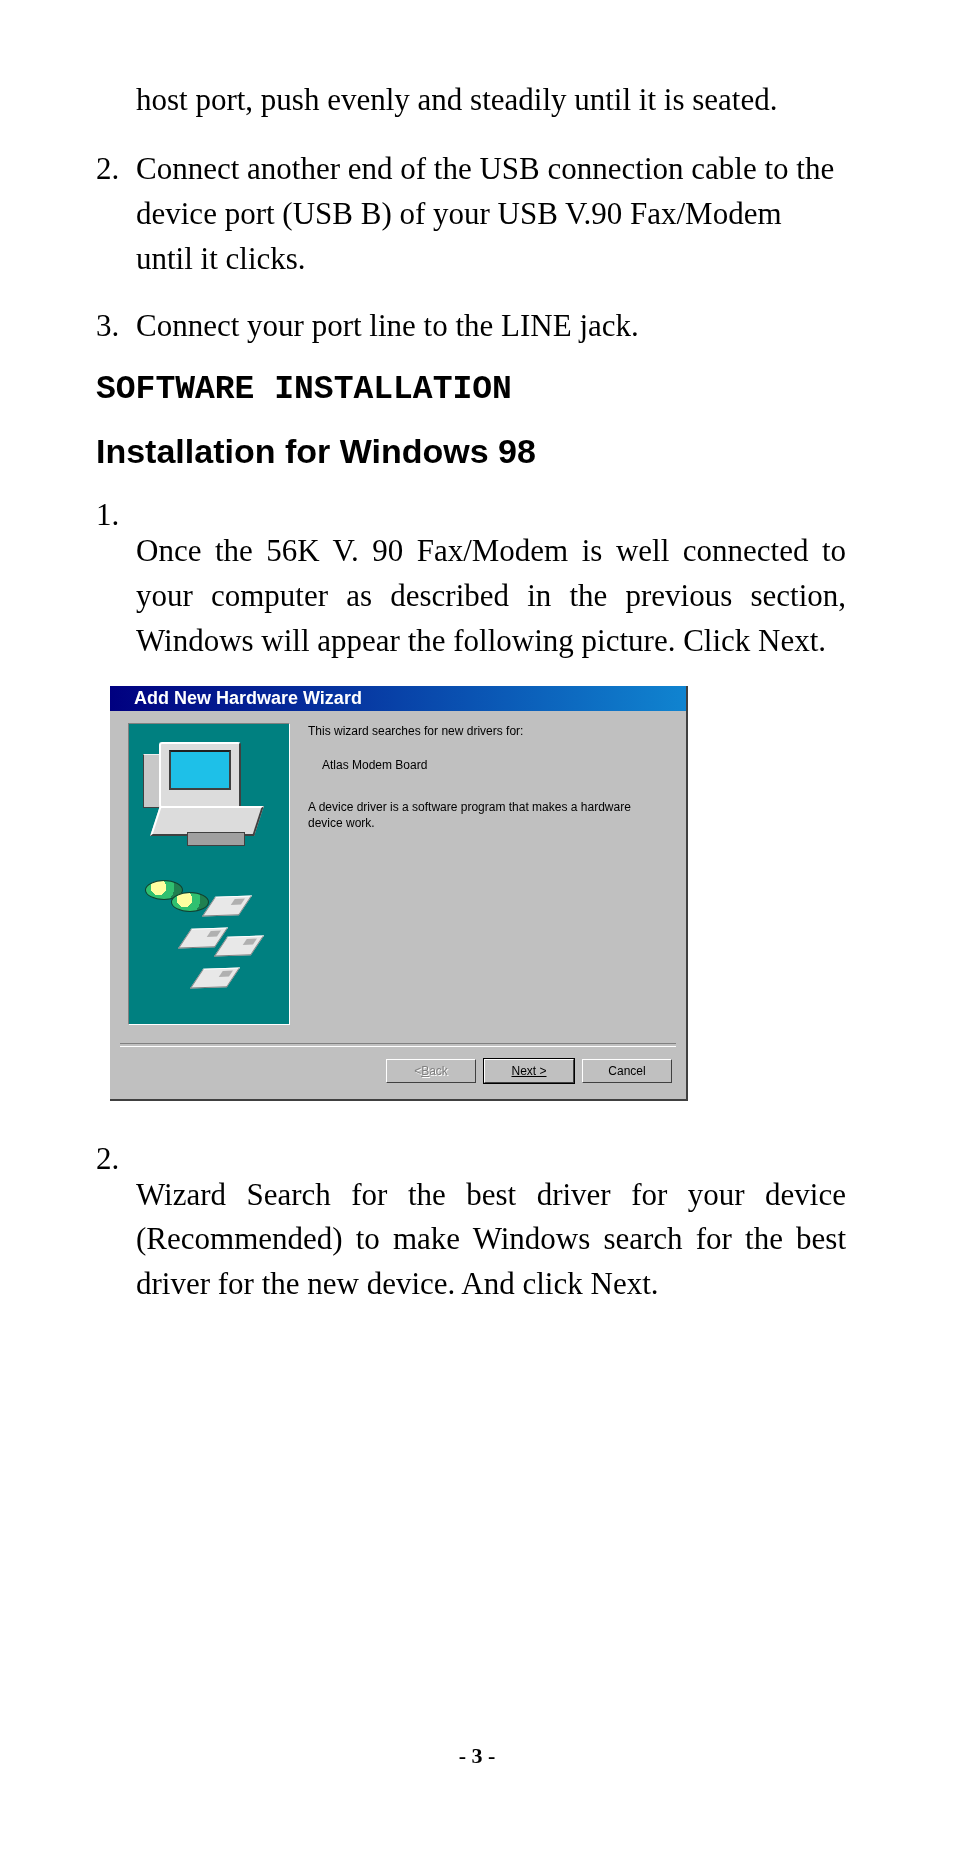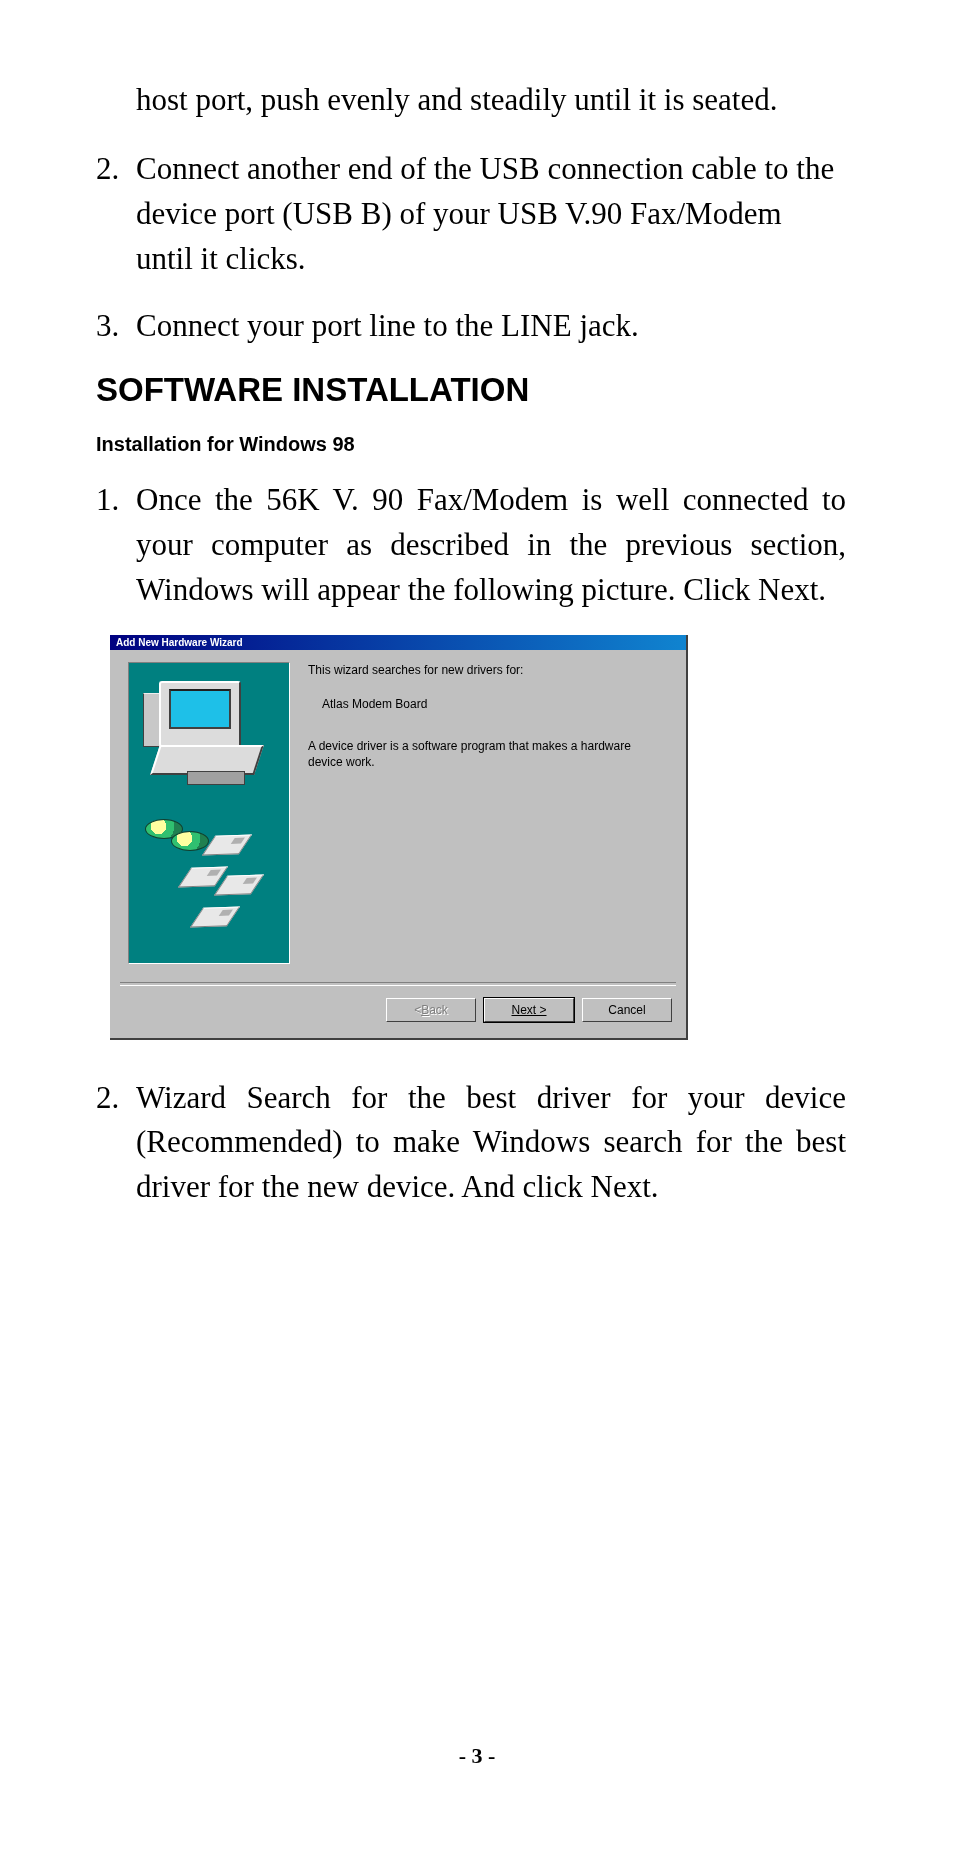--- a/index.html
+++ b/index.html
@@ -34,31 +34,31 @@
     line-height: 1.45;
     margin-bottom: 22px;
   }
   ol.numbered > li .num {
     width: 40px;
     flex-shrink: 0;
   }
   ol.numbered > li .body {
     flex: 1;
   }
-  .justify { text-align: justify; }
+  .justify { text-align: justify; margin-top: 36px; }
   h1.section {
-    font-family: Liberation Sans, sans-serif;
+    font-family: Liberation Mono, monospace;
     font-weight: bold;
     font-size: 33px;
     margin: 15px 0 14px 0;
   }
   h2.subsection {
     font-family: Arial, Helvetica, sans-serif;
     font-weight: bold;
-    font-size: 20px;
+    font-size: 34px;
     margin: 24px 0 22px 0;
   }
   .bold { font-weight: normal; }
   .page-number {
     position: absolute;
     bottom: 66px;
     left: 0;
     width: 100%;
     text-align: center;
     font-weight: bold;
@@ -73,22 +73,22 @@
     font-size: 13px;
     background: #c0c0c0;
     border-right: 2px solid #404040;
     border-bottom: 2px solid #404040;
     box-sizing: border-box;
   }
   .wizard-title {
     background: linear-gradient(to right, #000080, #1084d0);
     color: #fff;
     font-weight: bold;
-    padding: 2px 6px;
-    font-size: 10px;
+    padding: 2px 24px;
+    font-size: 18px;
     font-family: "MS Sans Serif", Arial, sans-serif;
   }
   .wizard-body {
     display: flex;
     padding: 12px 18px 6px 18px;
   }
   .wizard-left {
     width: 160px;
     height: 300px;
     background: #008080;

